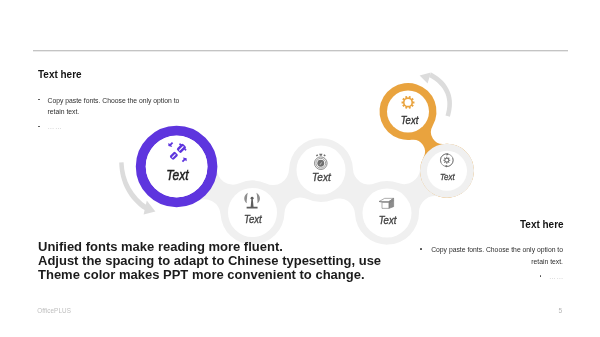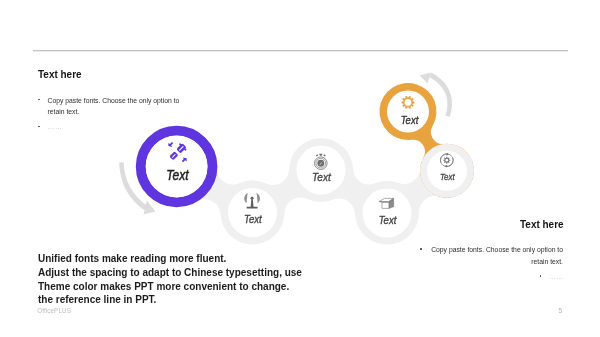--- a/index.html
+++ b/index.html
@@ -24,21 +24,21 @@
   .bdot{position:absolute;top:4.3px;width:1.7px;height:1.7px;background:#4a4a4a;border-radius:50%;}
   #left-bullets .bdot{left:0;}
   #left-bullets .btext{display:block;padding-left:9.5px;}
   #right-bullets .bdot{left:0;}
   #right-bullets .btext{display:block;padding-left:9.5px;}
   #right-bullets .brow2{padding-left:119.5px;}
   #right-bullets .brow2 .bdot{left:119.5px;}
 
   .faded{color:#c2c2c2;letter-spacing:.6px;}
 
-  #bottom-note{position:absolute;left:38px;top:252px;font-size:10px;font-weight:bold;
+  #bottom-note{position:absolute;left:38px;top:240px;font-size:13px;font-weight:bold;
                color:#1c1c1c;}
   #bottom-note > div{height:13.8px;line-height:13.8px;}
   #footer-brand{position:absolute;left:37.2px;top:307.3px;font-size:6.3px;color:#bdbdbd;letter-spacing:.1px;}
   #page-number{position:absolute;left:558.5px;top:306.8px;font-size:6.6px;color:#b5b5b5;}
 
   .node-label{font-style:italic;font-weight:normal;text-anchor:middle;font-family:"Liberation Sans",sans-serif;}
 </style>
 </head>
 <body>
 
@@ -166,19 +166,18 @@
     <div class="brow brow2" style="margin-top:3.5px">
       <span class="bdot"></span>
       <span class="btext faded">……</span>
     </div>
   </div>
 
   <div id="bottom-note">
     <div>Unified fonts make reading more fluent.</div>
     <div>Adjust the spacing to adapt to Chinese typesetting, use</div>
     <div>Theme color makes PPT more convenient to change.</div>
-    <div>the reference line in PPT.</div>
   </div>
 
   <div id="footer-brand">OfficePLUS</div>
   <div id="page-number">5</div>
 
 </div>
 
 </body></html>

